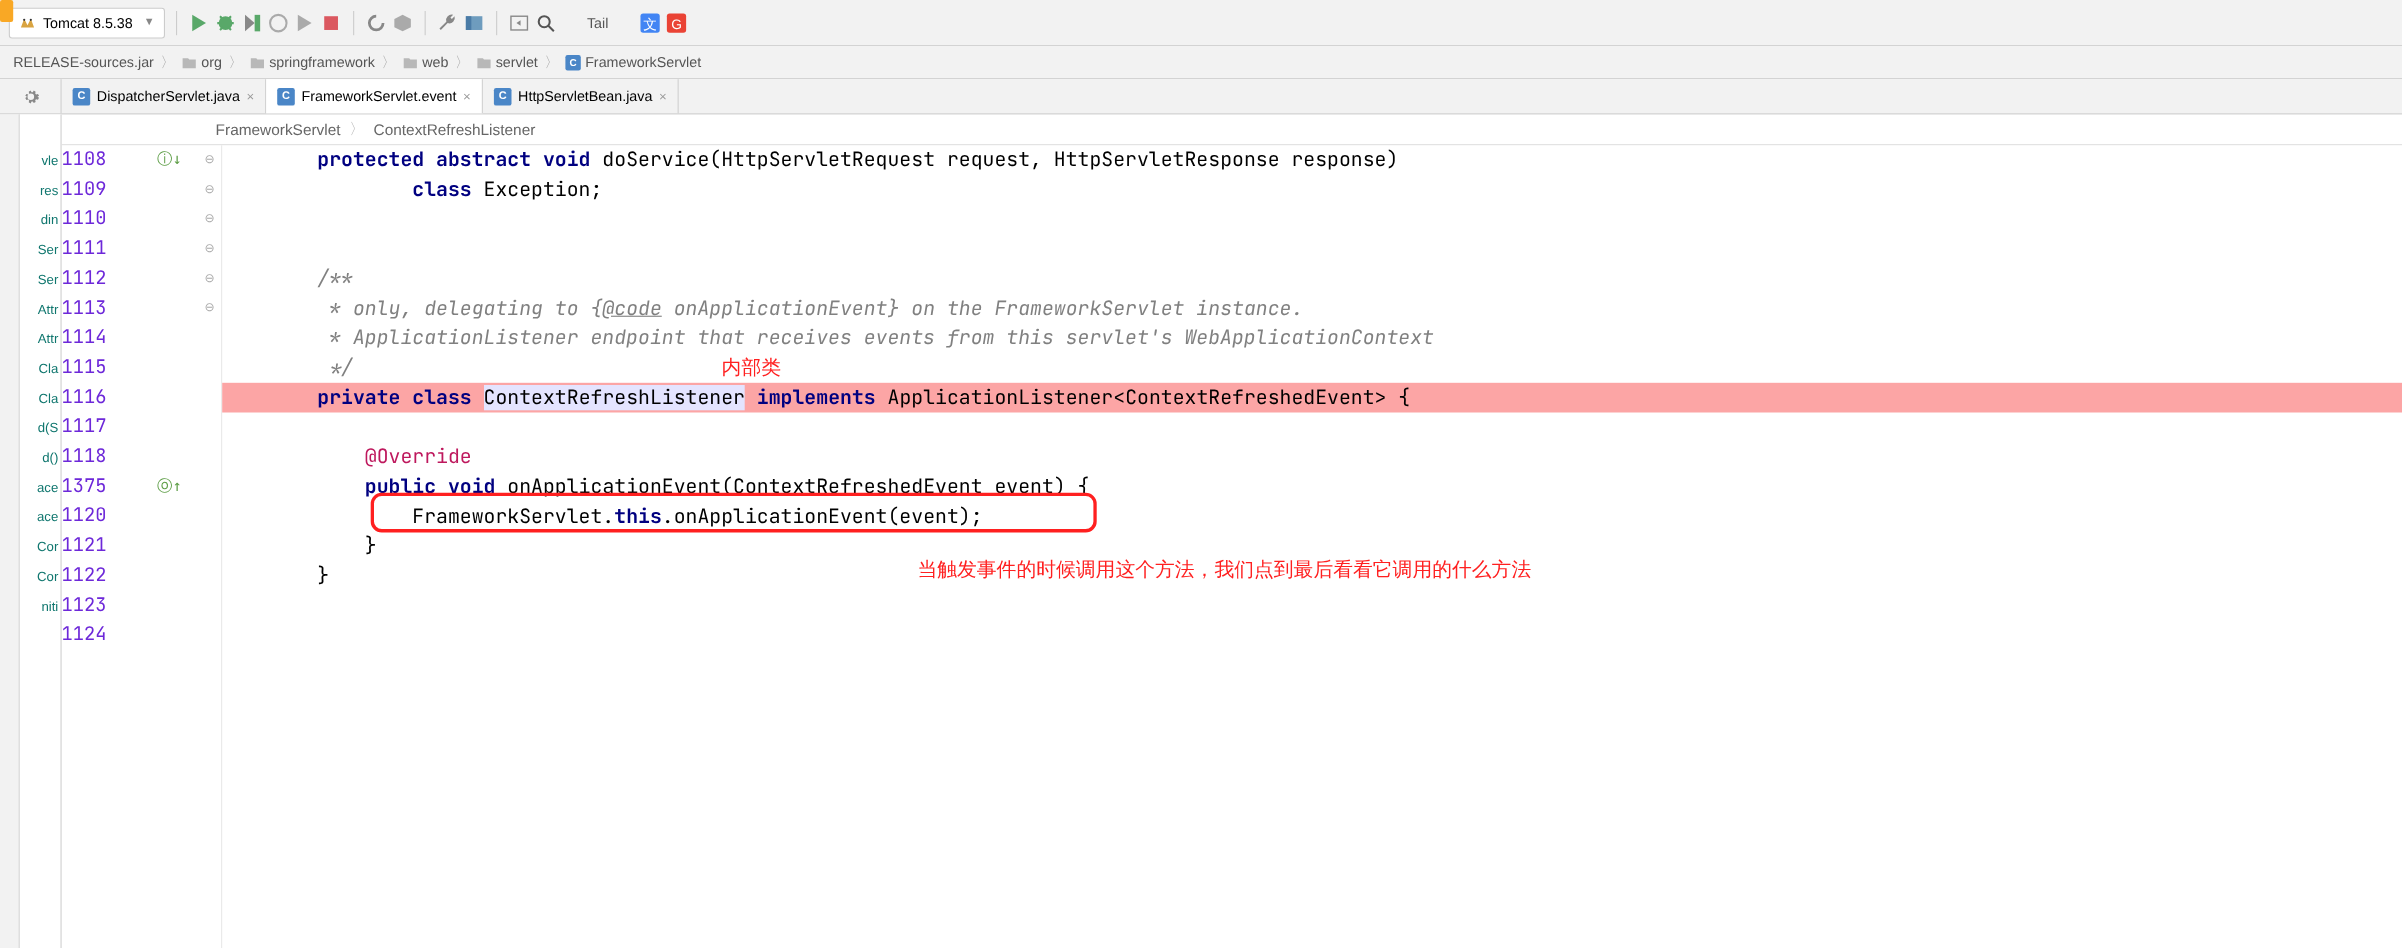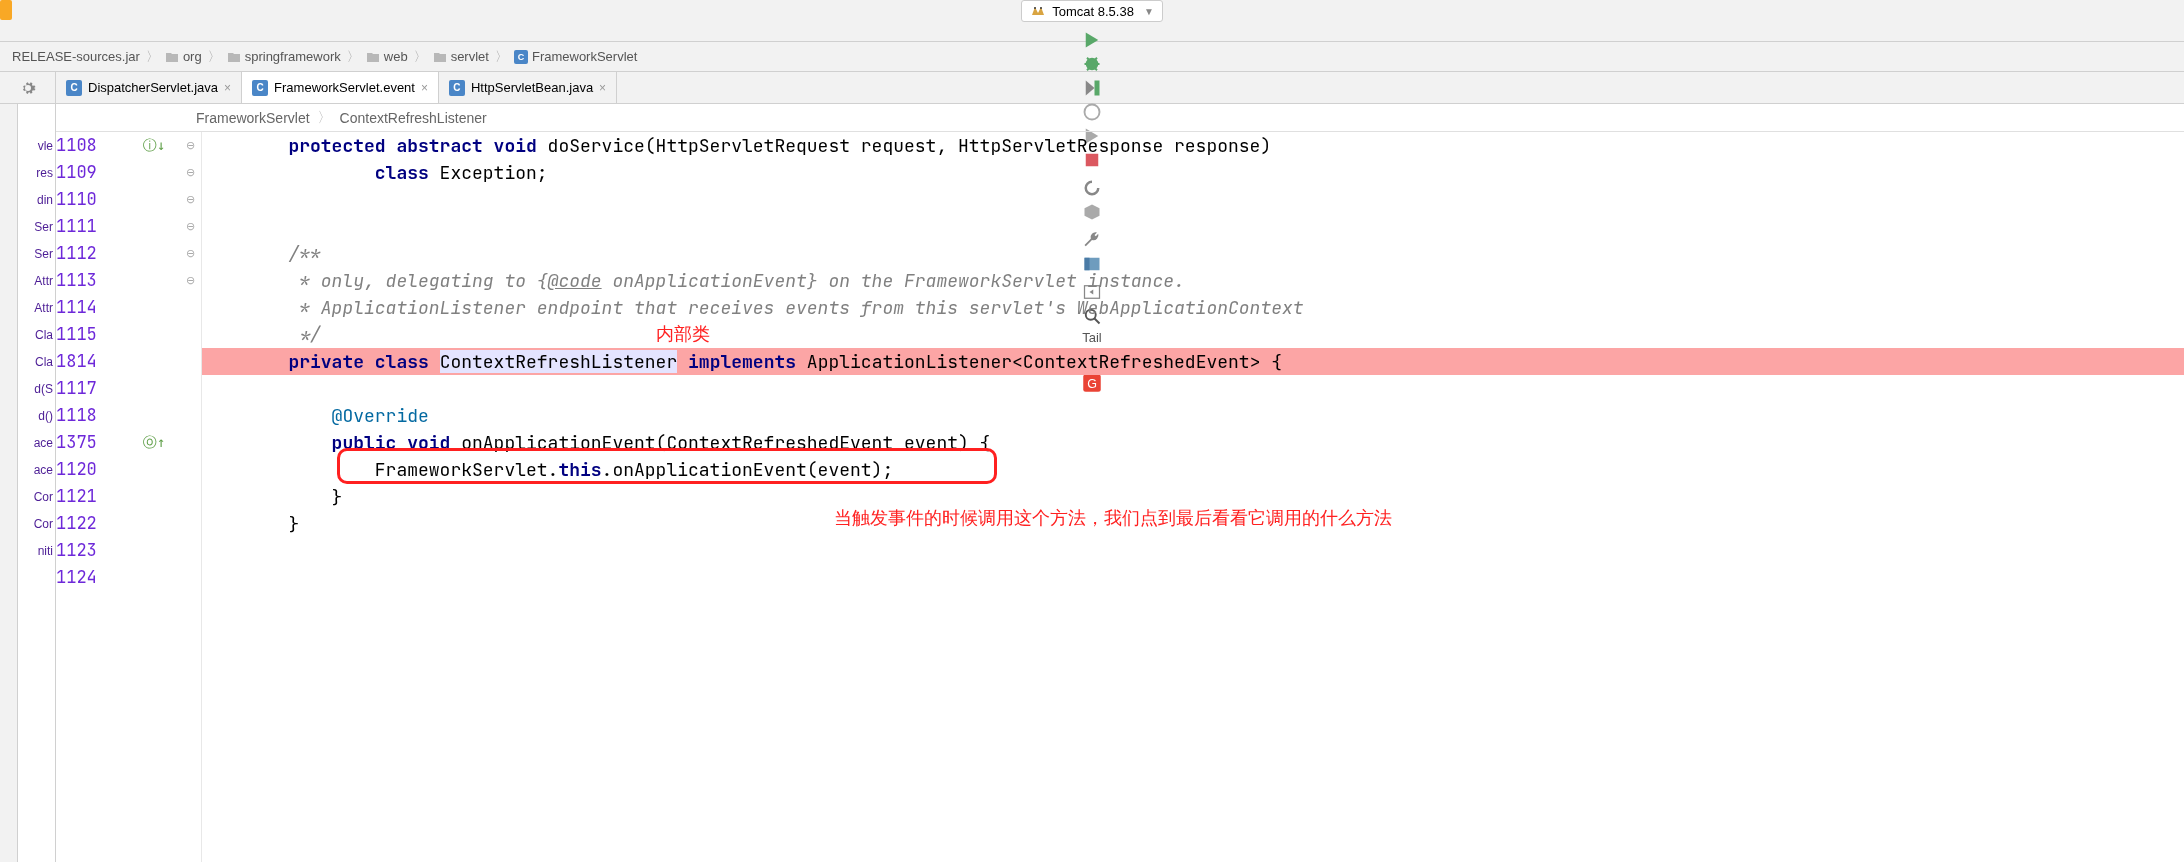--- a/index.html
+++ b/index.html
@@ -1,50 +1,50 @@
 <!DOCTYPE html>
 <html><head>
 <meta charset="utf-8">
 <style>
 * { margin: 0; padding: 0; box-sizing: border-box; }
 body { font-family: -apple-system, BlinkMacSystemFont, "Segoe UI", sans-serif; font-size: 13px; background: #fff; overflow: hidden; width: 2184px; height: 862px; }
-.toolbar { height: 42px; background: #f2f2f2; border-bottom: 1px solid #d0d0d0; display: flex; align-items: center; padding: 0 8px; gap: 4px; flex-direction: column; }
+.toolbar { height: 42px; background: #f2f2f2; border-bottom: 1px solid #d0d0d0; display: flex; align-items: center; padding: 0 8px; gap: 4px; }
 .run-config { display: flex; align-items: center; background: #fff; border: 1px solid #ccc; border-radius: 3px; padding: 2px 8px; height: 28px; gap: 6px; }
 .run-config .tomcat-icon { width: 16px; height: 16px; display: inline-block; }
 .run-config .dropdown-arrow { color: #888; font-size: 10px; margin-left: 4px; }
 .tb-icon { width: 20px; height: 20px; display: flex; align-items: center; justify-content: center; cursor: pointer; }
 .tb-sep { width: 1px; height: 22px; background: #ccc; margin: 0 6px; }
 .breadcrumb-bar { height: 30px; background: #f2f2f2; border-bottom: 1px solid #d0d0d0; display: flex; align-items: center; padding: 0 8px; font-size: 13px; color: #555; }
 .breadcrumb-bar .crumb { display: flex; align-items: center; gap: 4px; padding: 0 4px; }
 .breadcrumb-bar .sep { color: #aaa; margin: 0 2px; }
 .folder-icon { width: 14px; height: 14px; display: inline-block; }
 .class-icon-small { width: 14px; height: 14px; display: inline-flex; align-items: center; justify-content: center; background: #4a86c7; color: #fff; border-radius: 2px; font-size: 9px; font-weight: bold; }
 .tabs-bar { height: 32px; background: #f2f2f2; border-bottom: 1px solid #d0d0d0; display: flex; align-items: stretch; }
 .gutter-icons { width: 56px; display: flex; align-items: center; justify-content: center; gap: 2px; border-right: 1px solid #d0d0d0; }
 .gear-icon { width: 16px; height: 16px; color: #888; }
 .tab { display: flex; align-items: center; padding: 0 10px; gap: 6px; border-right: 1px solid #d0d0d0; cursor: pointer; }
 .tab.active { background: #fff; }
 .tab .close-x { color: #999; font-size: 12px; }
 .java-icon { width: 16px; height: 16px; display: inline-flex; align-items: center; justify-content: center; background: #4a86c7; color: #fff; border-radius: 2px; font-size: 10px; font-weight: bold; }
 .editor-area { display: flex; height: calc(862px - 42px - 30px - 32px); }
 .left-tool-strip { width: 18px; background: #f2f2f2; border-right: 1px solid #d0d0d0; }
-.left-outline { width: 38px; background: #fff; border-right: 1px solid #d0d0d0; font-size: 12px; color: #4c1d95; padding-top: 28px; }
+.left-outline { width: 38px; background: #fff; border-right: 1px solid #d0d0d0; font-size: 12px; color: #0f766e; padding-top: 28px; }
 .left-outline .outline-item { height: 27px; display: flex; align-items: center; justify-content: flex-end; padding-right: 2px; overflow: hidden; white-space: nowrap; }
 .code-main { flex: 1; display: flex; flex-direction: column; }
 .code-breadcrumb { height: 28px; border-bottom: 1px solid #e0e0e0; display: flex; align-items: center; padding-left: 140px; font-size: 14px; color: #666; gap: 8px; }
 .code-breadcrumb .bsep { color: #bbb; }
 .code-body { flex: 1; display: flex; position: relative; }
 .gutter { width: 72px; text-align: left; padding-right: 12px; color: #6d28d9; font-family: "JetBrains Mono", Menlo, Consolas, monospace; font-size: 17px; line-height: 27px; user-select: none; }
 .marker-col { width: 52px; font-family: monospace; font-size: 12px; line-height: 27px; color: #888; }
 .fold-col { width: 22px; border-right: 1px solid #e8e8e8; line-height: 27px; font-size: 11px; color: #aaa; text-align: center; }
 .code-lines { flex: 1; font-family: "JetBrains Mono", Menlo, Consolas, monospace; font-size: 18px; line-height: 27px; position: relative; }
 .code-line { white-space: pre; height: 27px; }
 .kw { color: #000080; font-weight: bold; }
 .comment { color: #808080; font-style: italic; }
-.annot { color: #0369a1; }
+.annot { color: #be185d; }
 .highlight-line { background: #fca5a5; }
 .class-hl { background: #e4e4ff; }
 .red-annot { color: #ff2020; position: absolute; font-size: 18px; font-family: -apple-system, sans-serif; margin-left: 22px; }
 .red-box { position: absolute; border: 3px solid #ff2020; border-radius: 10px; }
 .override-marker { color: #5e9e47; font-size: 14px; }
 .implement-marker { color: #5e9e47; font-size: 14px; }
 .lock-indicator { position: absolute; left: 0; top: 0; width: 12px; height: 20px; background: #f9a825; border-radius: 2px; }
 </style>
 </head>
 <body>
@@ -240,21 +240,21 @@
     <div class="code-body">
       <div class="gutter" id="line-numbers">
           <div>1108</div>
           <div>1109</div>
           <div>1110</div>
           <div>1111</div>
           <div>1112</div>
           <div>1113</div>
           <div>1114</div>
           <div>1115</div>
-          <div>1814</div>
+          <div>1116</div>
           <div>1117</div>
           <div>1118</div>
           <div>1375</div>
           <div>1120</div>
           <div>1121</div>
           <div>1122</div>
           <div>1123</div>
           <div>1124</div>
         </div>
       <div class="marker-col" id="markers">

